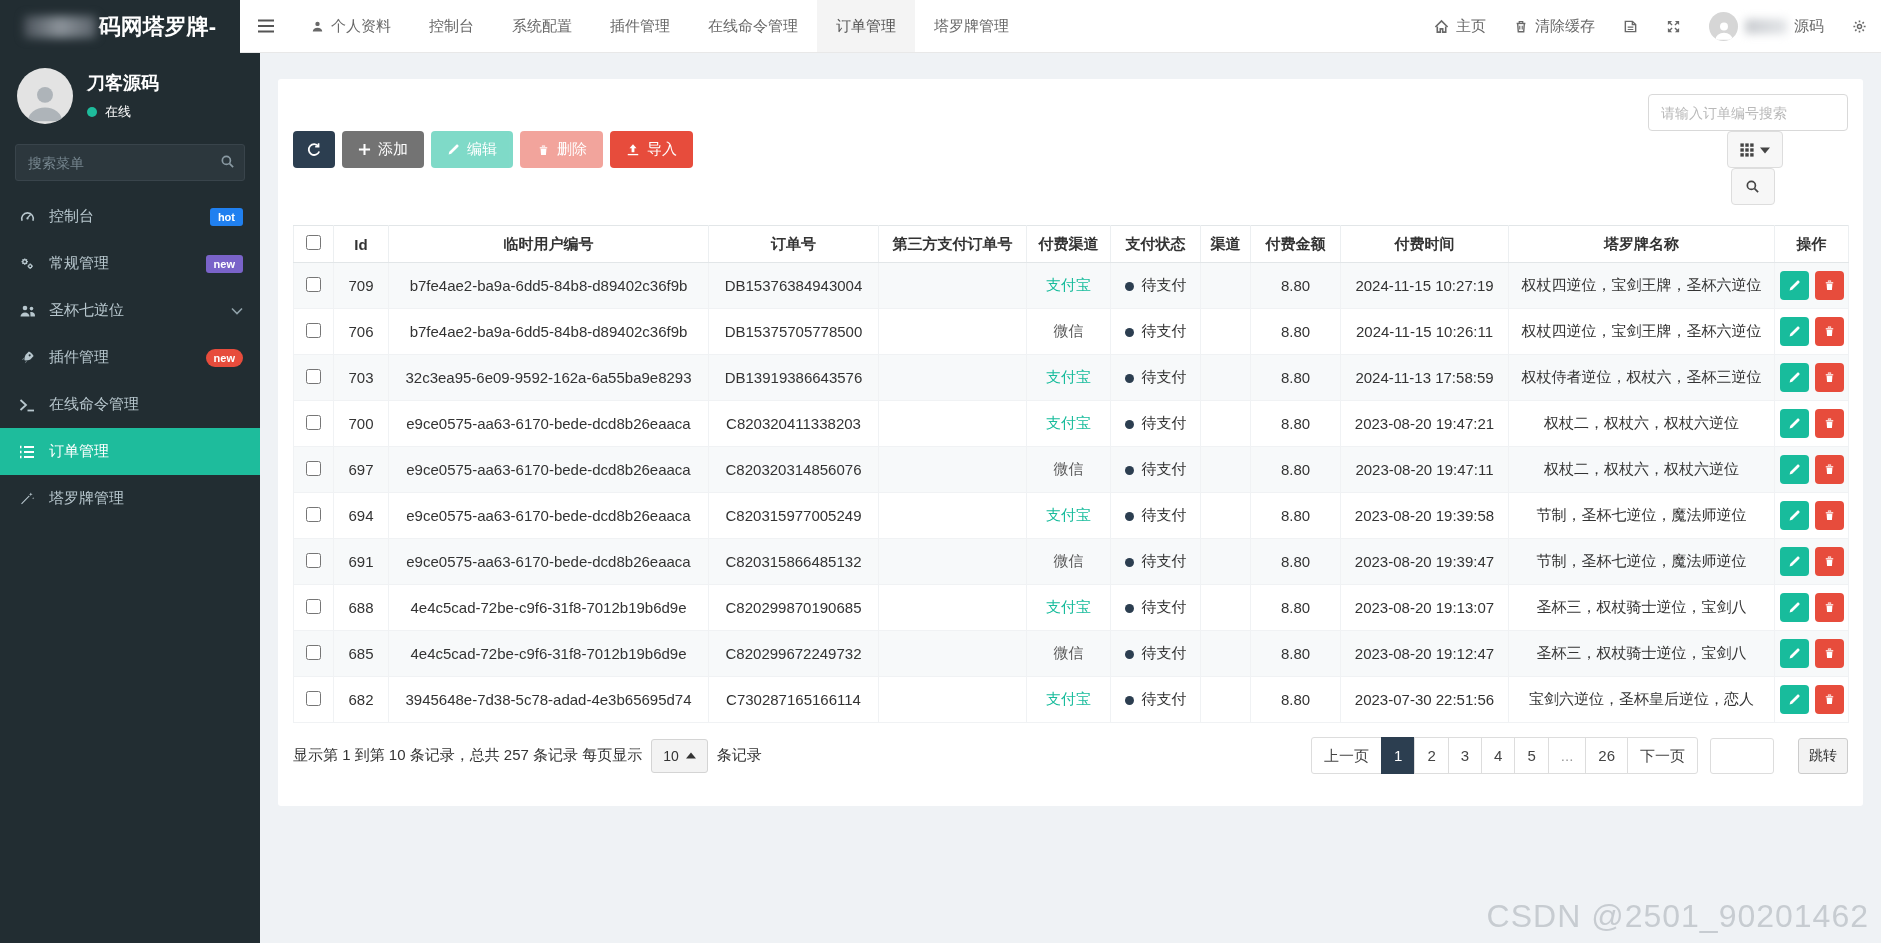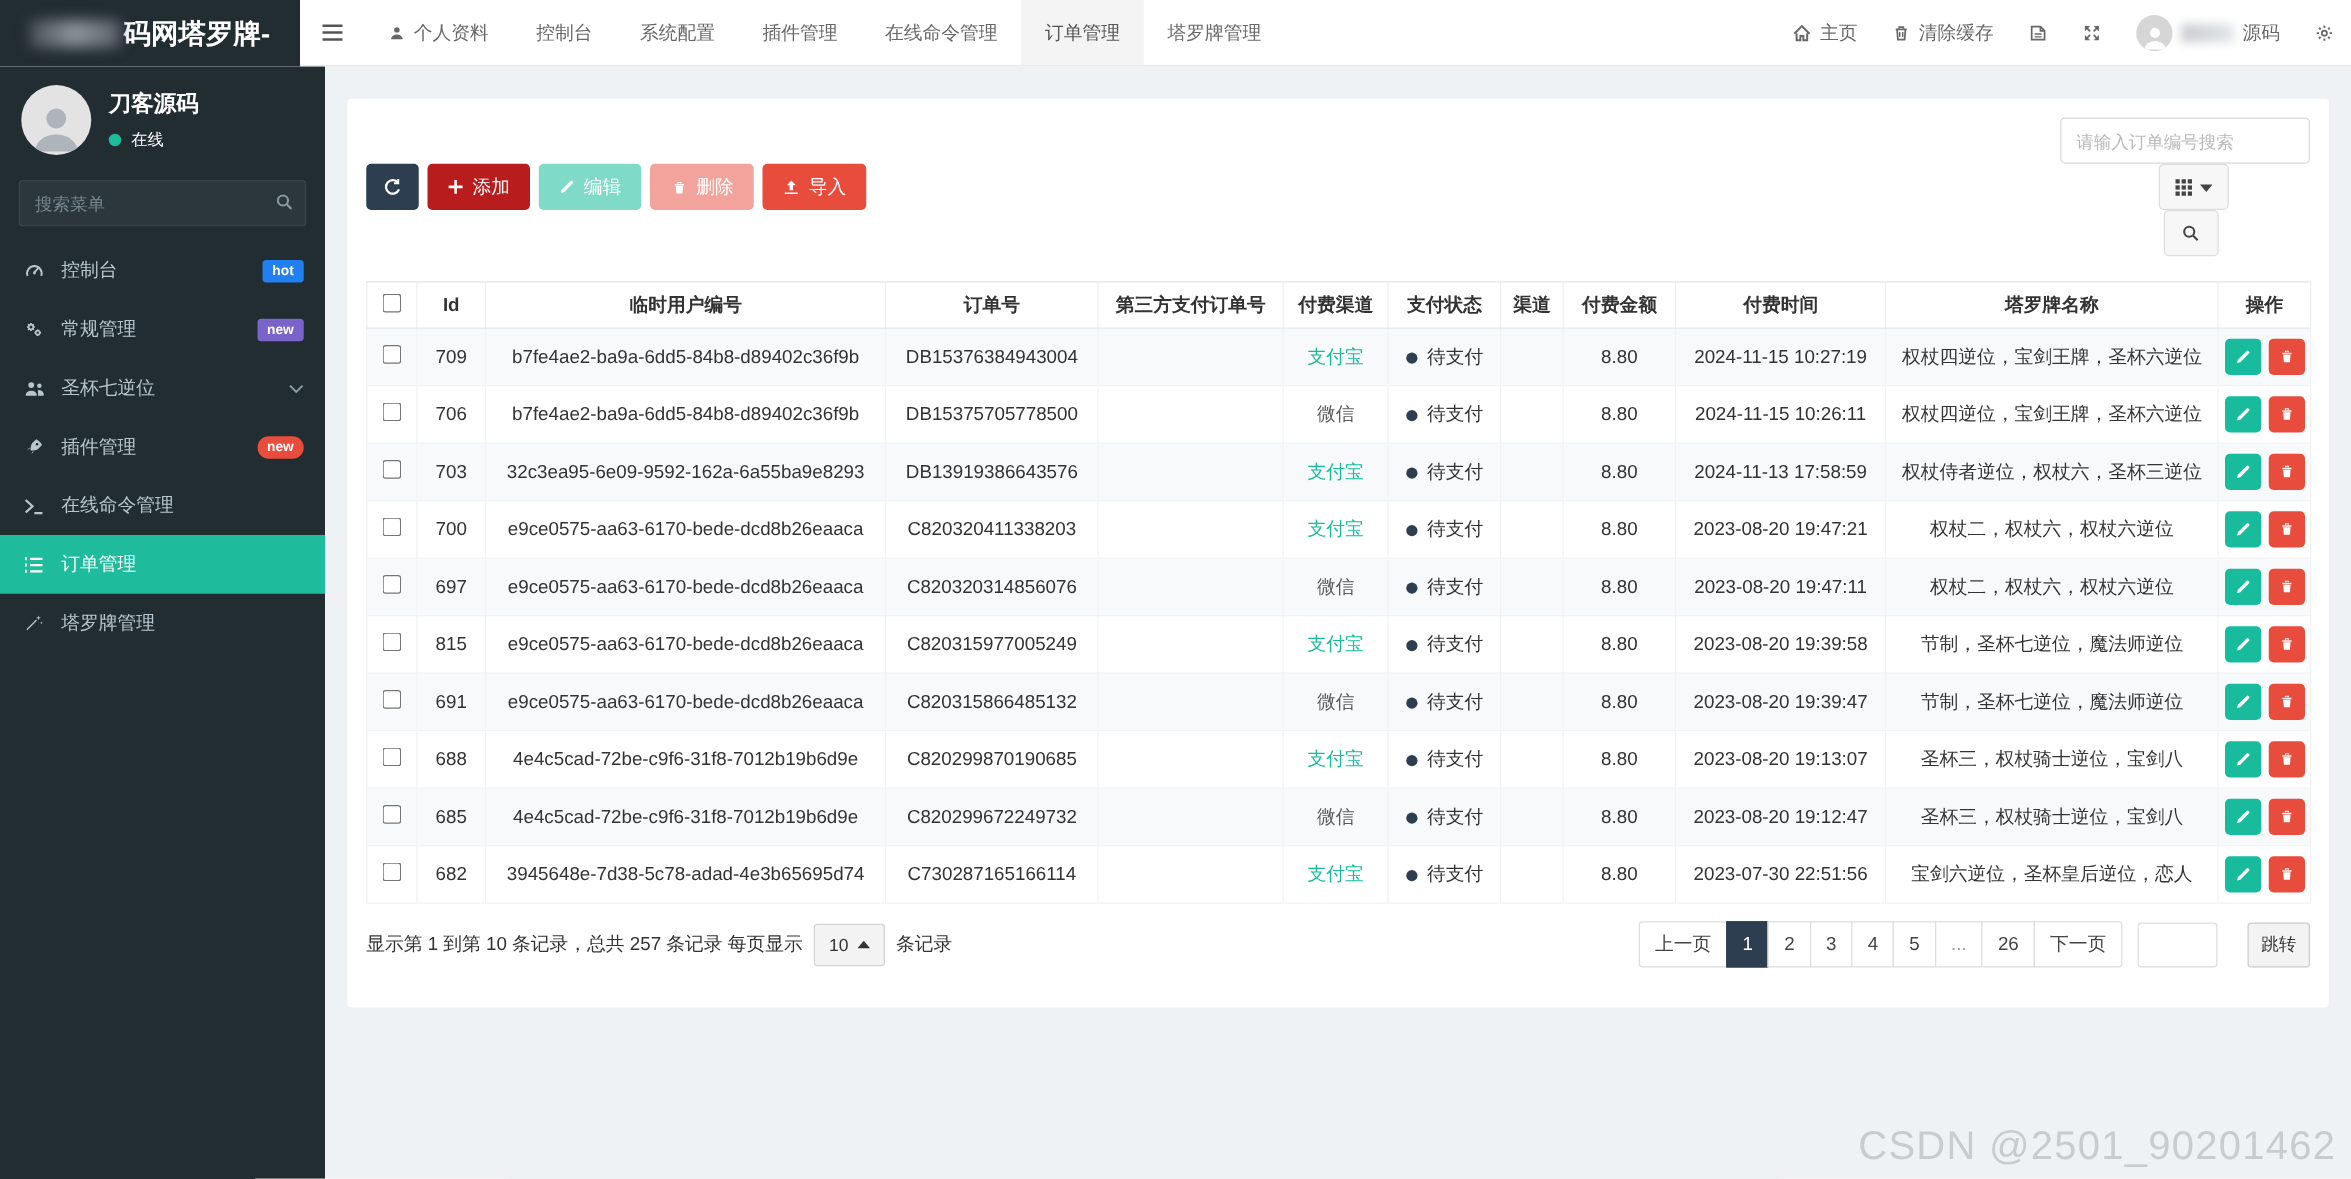--- a/index.html
+++ b/index.html
@@ -42,21 +42,21 @@
   .badge.pill { border-radius:10px; }
   .chevron { margin-left:auto; color:#8fa0a8; }
 
   
   .main { position:absolute; left:260px; top:53px; right:0; bottom:0; }
   .panel { margin:26px 18px 0; background:#fff; border-radius:3px; padding:15px 15px 32px; min-height:658px; }
 
   .toolbar { display:flex; align-items:center; }
   .btn { height:37px; border:none; border-radius:4px; color:#fff; font-size:15px; display:inline-flex; align-items:center; gap:7px; padding:0 16px; margin-right:7px; cursor:pointer; font-family:inherit; }
   .btn-refresh { background:#2c3e50; width:42px; padding:0; justify-content:center; }
-  .btn-add { background:#b91c1c; }
+  .btn-add { background:#737373; }
   .btn-edit { background:#18bc9c; opacity:.55; }
   .btn-del { background:#e74c3c; opacity:.5;padding-left:17px; }
   .btn-import { background:#e74c3c; }
   .toolbar-right { margin-left:auto; display:flex; align-items:center;flex-direction:column; }
   .order-search { width:200px; height:37px; border:1px solid #d9d9d9; border-radius:4px; padding:0 12px; font-size:14px; color:#555; outline:none; font-family:inherit; }
   .order-search::placeholder { color:#b9b9b9; }
   .tool-btn { height:37px; border:1px solid #ddd; background:#f7f7f7; border-radius:4px; color:#444; display:inline-flex; align-items:center; justify-content:center; gap:6px; cursor:pointer; }
   .tool-btn.cols { width:56px; margin-left:14px; }
   .tool-btn.go-search { width:44px; margin-left:9px; }
 
@@ -551,21 +551,21 @@
                   <svg width="13" height="14" viewBox="0 0 16 16" fill="currentColor">
                     <rect x="3.4" y="4.6" width="9.2" height="1.4"></rect>
                     <path d="M6 4 V2.6 H10 V4 H8.8 V3.6 H7.2 V4Z"></path>
                     <path d="M4.4 6.6 H11.6 L11 14 H5Z"></path>
                   </svg>
                 </i>
               </button></td>
           </tr>
           <tr>
             <td><input type="checkbox" class="cb" style=""></td>
-            <td>815</td>
+            <td>694</td>
             <td>e9ce0575-aa63-6170-bede-dcd8b26eaaca</td>
             <td>C820315977005249</td>
             <td></td>
             <td class="pay-alipay">支付宝</td>
             <td><span class="st-dot"></span><span>待支付</span></td>
             <td></td>
             <td>8.80</td>
             <td>2023-08-20 19:39:58</td>
             <td>节制，圣杯七逆位，魔法师逆位</td>
             <td><button class="act-btn act-edit">

